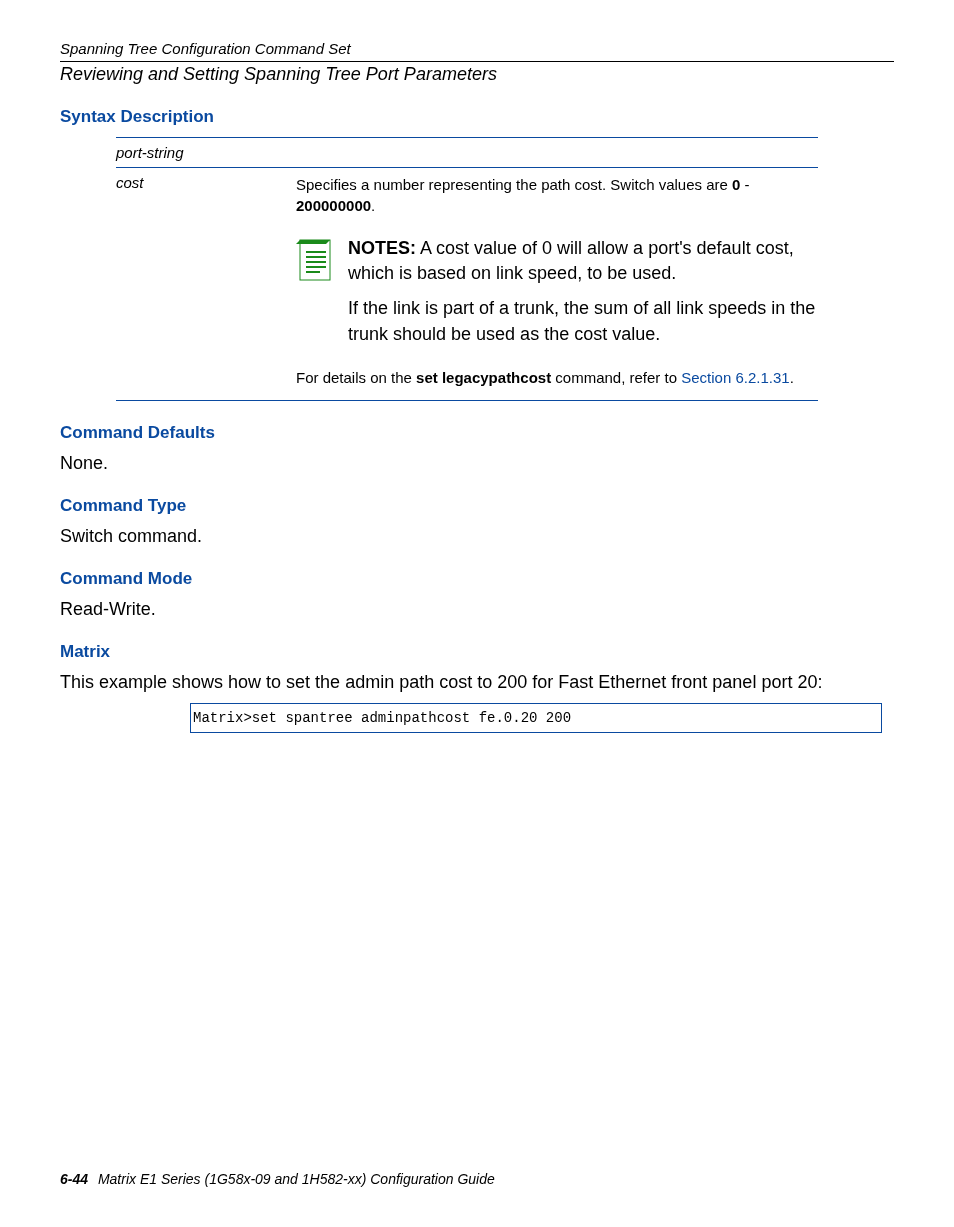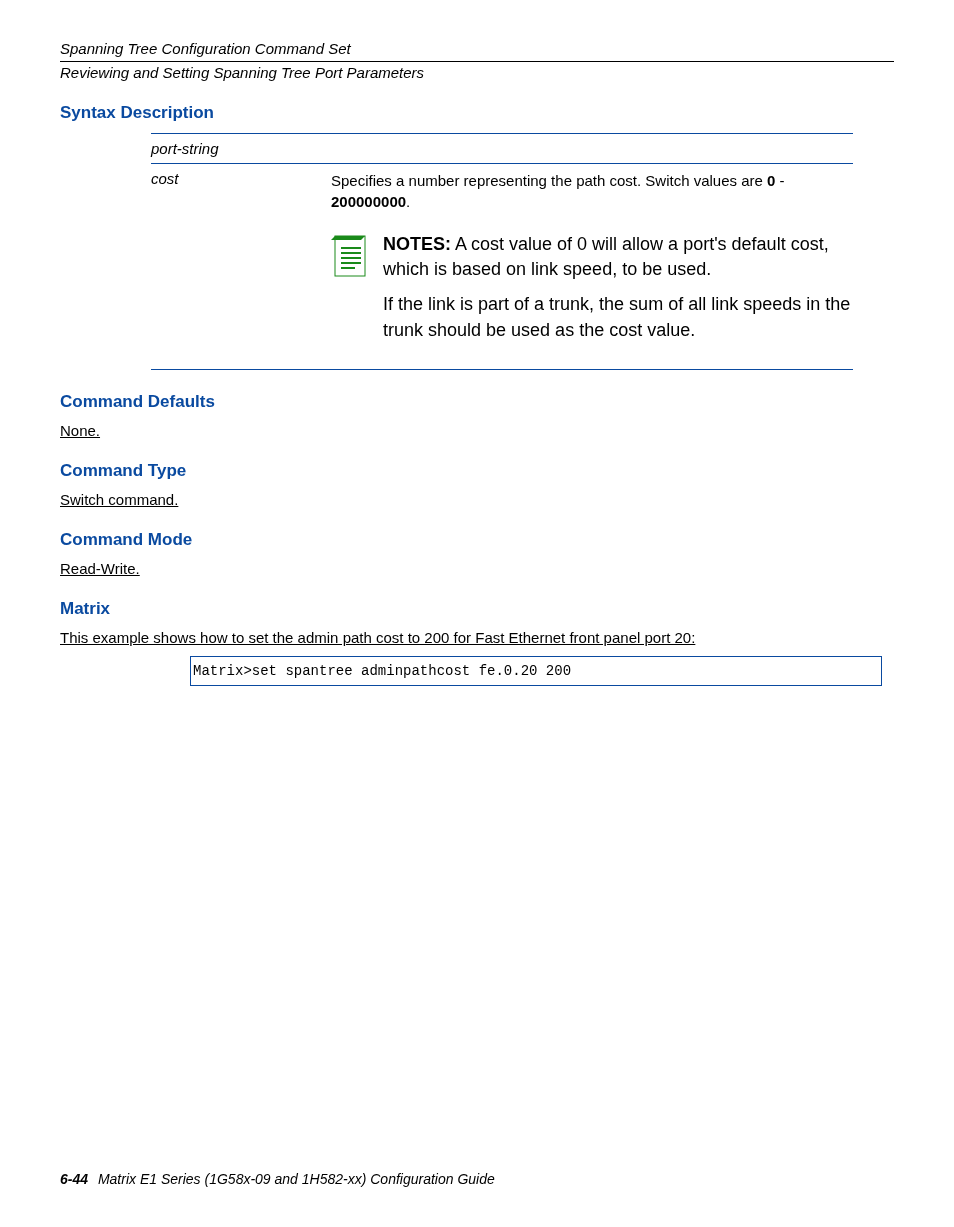--- a/index.html
+++ b/index.html
@@ -20,33 +20,33 @@
     color: #000;
     margin-bottom: 2px;
   }
   .header-rule {
     border: none;
     border-top: 1px solid #000;
     margin: 4px 0 2px 0;
   }
   .header-line2 {
     font-style: italic;
-    font-size: 15px;
+    font-size: 18px;
     color: #000;
     margin-bottom: 20px;
   }
   .section-heading {
     color: #0a4aa0;
     font-weight: bold;
     font-size: 17px;
     margin-top: 22px;
     margin-bottom: 10px;
   }
   .syntax-table {
-    margin-left: 91px;
+    margin-left: 56px;
     width: 702px;
   }
   .syntax-table hr {
     border: none;
     border-top: 1px solid #0a4aa0;
     margin: 0;
   }
   .syntax-row {
     display: flex;
     align-items: flex-start;
@@ -80,23 +80,22 @@
   }
   .note-text {
     flex: 1;
     font-size: 18px;
     line-height: 1.4;
   }
   .note-text p { margin: 0 0 10px 0; }
   .note-text b { font-weight: bold; }
   .link-text { color: #0a4aa0; }
   .body-text {
-    font-size: 15px;
+    font-size: 18px;
     margin-top: 4px;
-    text-decoration: underline;
   }
   .example-box {
     border: 1px solid #0a4aa0;
     padding: 6px 2px;
     margin-left: 130px;
     margin-top: 10px;
     font-family: "Courier New", monospace;
     font-size: 14px;
     color: #000;
     width: 692px;
@@ -140,20 +139,23 @@
             <line x1="10" y1="24" x2="30" y2="24" stroke="#1a8a1a" stroke-width="2"></line>
             <line x1="10" y1="29" x2="30" y2="29" stroke="#1a8a1a" stroke-width="2"></line>
             <line x1="10" y1="34" x2="24" y2="34" stroke="#1a8a1a" stroke-width="2"></line>
           </svg>
         </div>
         <div class="note-text">
           <p><b><span>NOTES:</span></b><span>  A cost value of 0 will allow a port's default cost, which is based on link speed, to be used.</span></p>
           <p>If the link is part of a trunk, the sum of all link speeds in the trunk should be used as the cost value.</p>
         </div>
       </div>
+      <p style="margin:0 0 6px 0;">
+        <span>For details on the </span><b><span>set legacypathcost</span></b><span> command, refer to </span><span class="link-text">Section 6.2.1.31</span><span>.</span>
+      </p>
     </div>
   </div>
   <hr>
 </div>
 
 <div class="section-heading">Command Defaults</div>
 <div class="body-text">None.</div>
 
 <div class="section-heading">Command Type</div>
 <div class="body-text">Switch command.</div>

